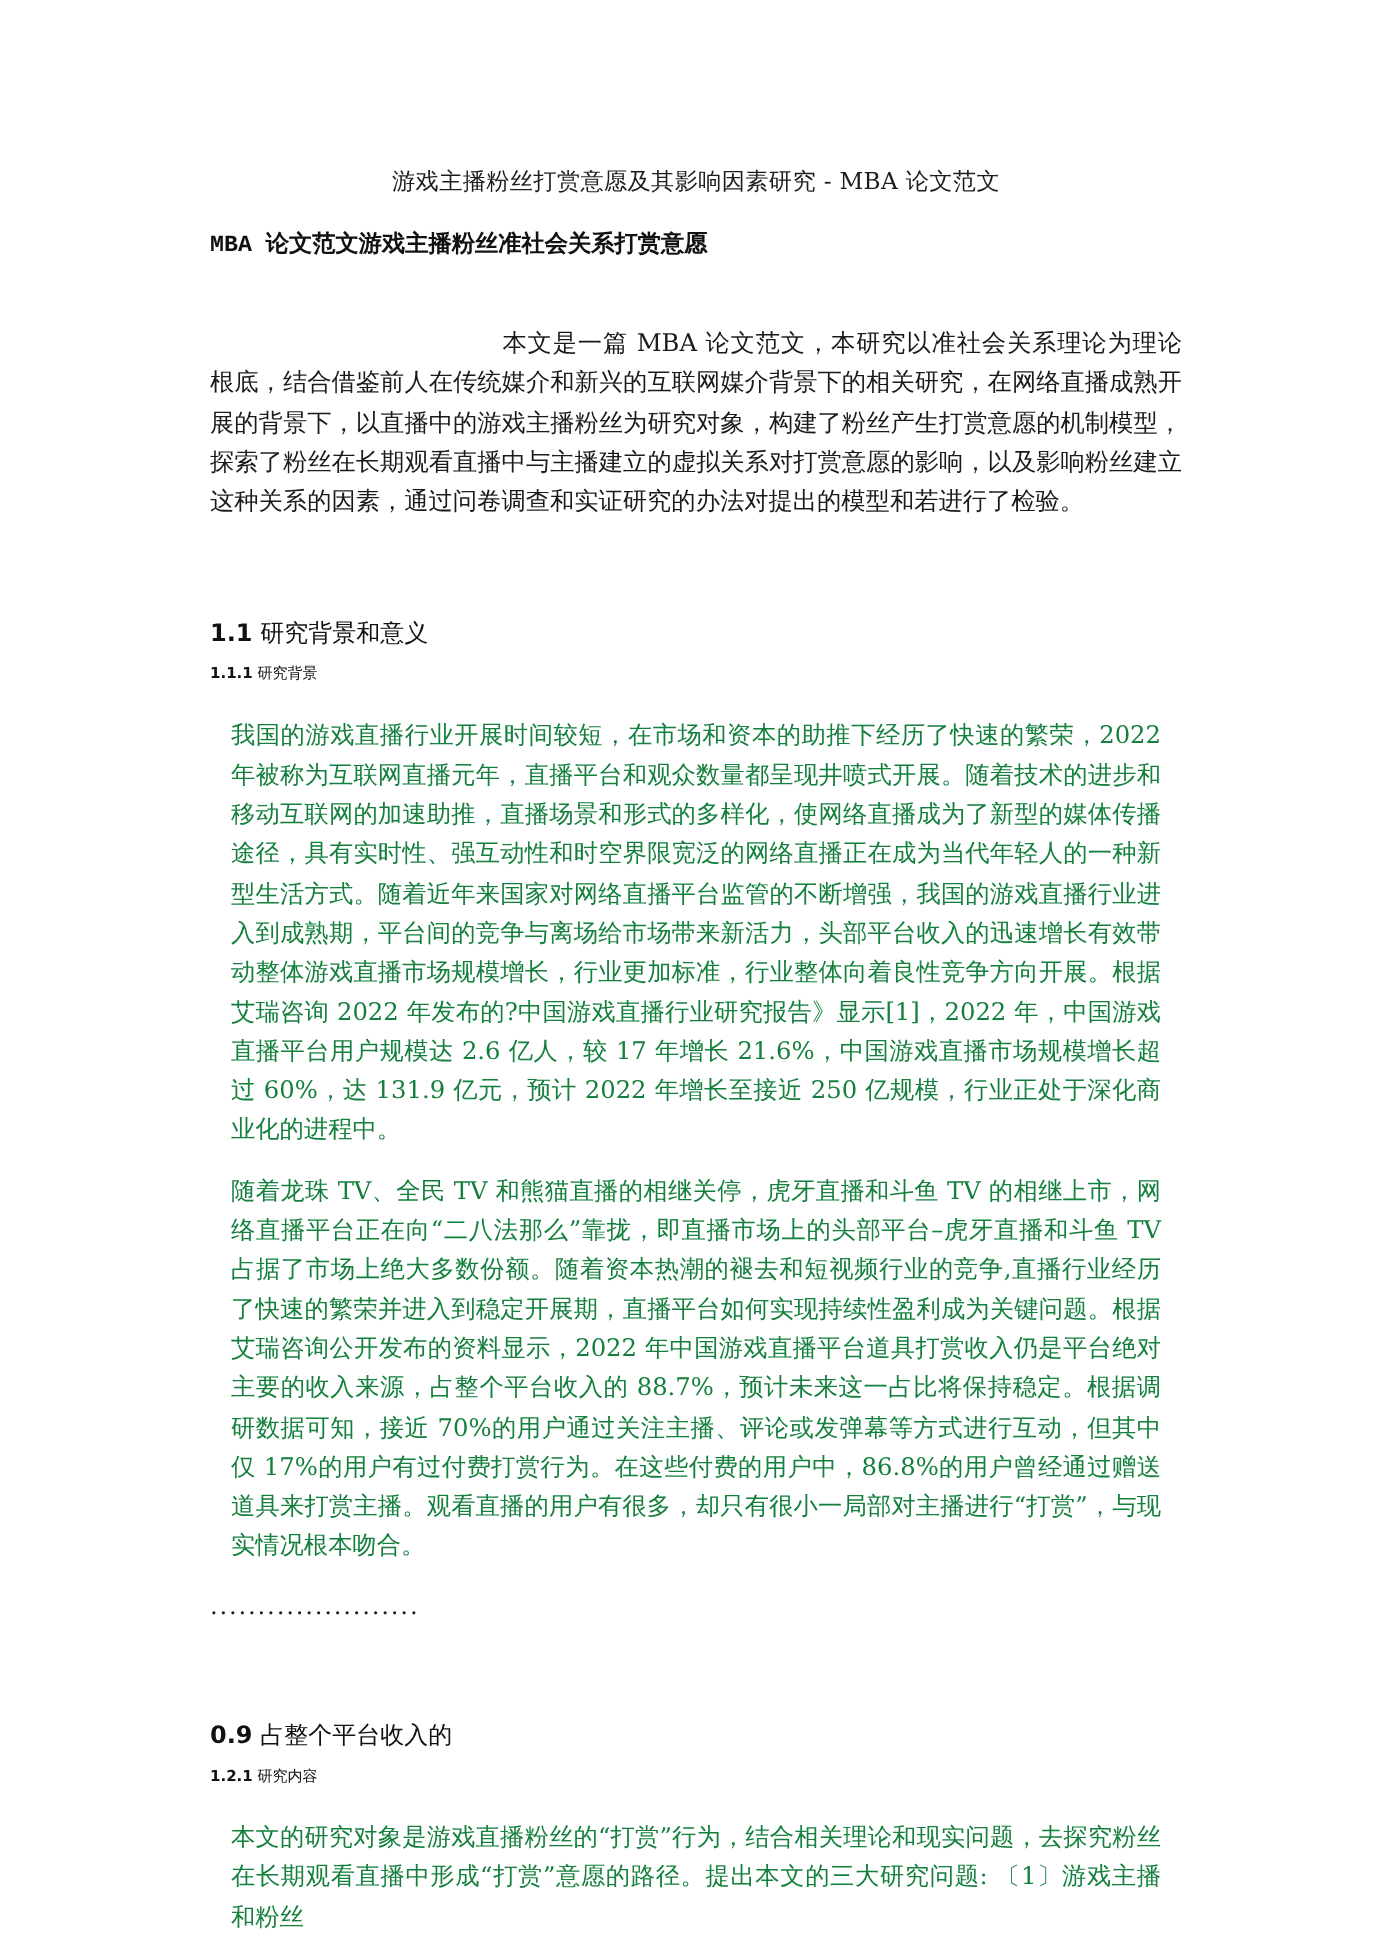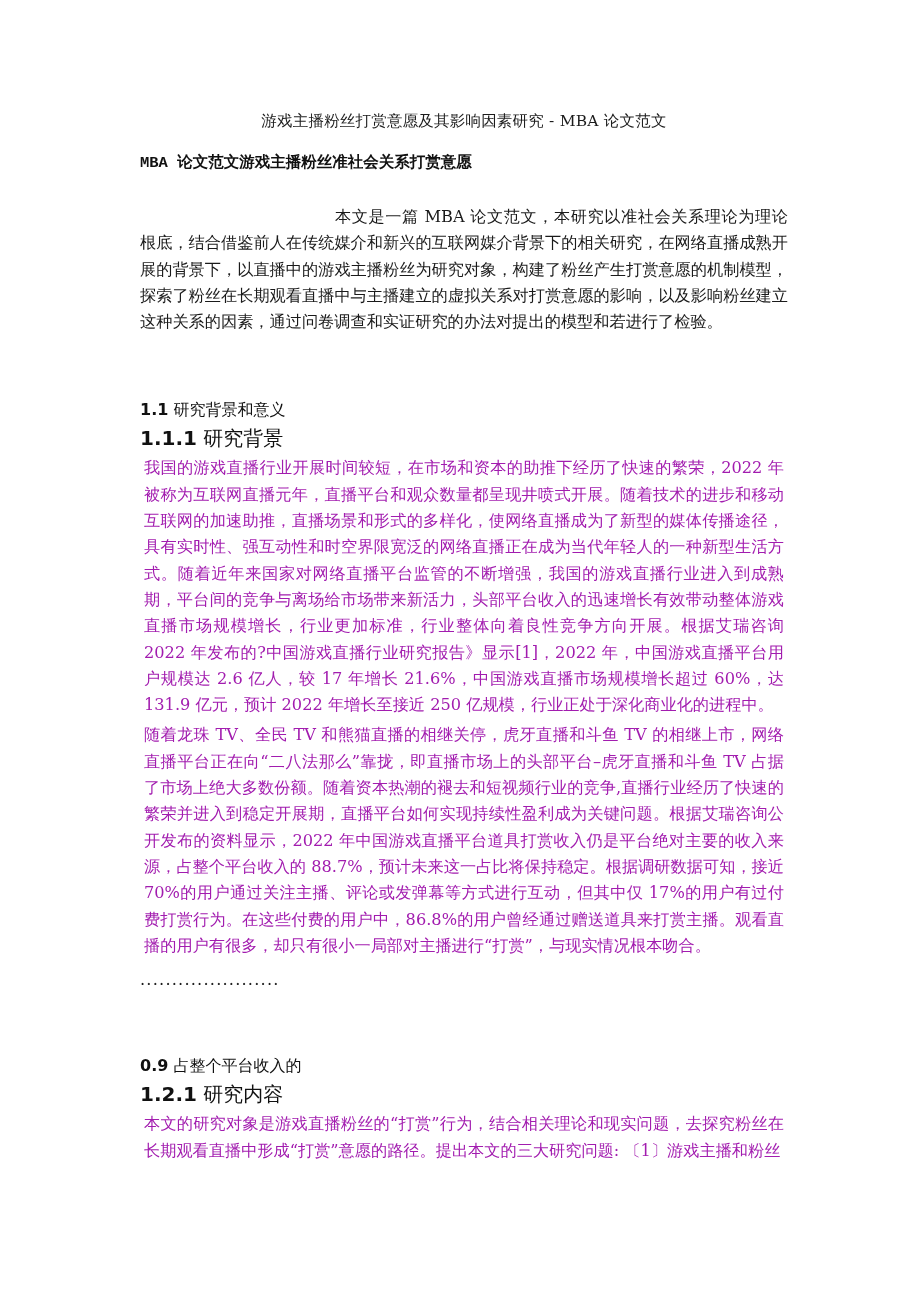--- a/index.html
+++ b/index.html
@@ -47,21 +47,21 @@
   .doc-subtitle {
     font-size: 15.5px;
     line-height: 22px;
     margin-top: 20px;
     font-family: Liberation Mono, monospace;
     font-weight: bold;
     color: #111111;
   }
 
   .abstract {
-    margin-top: 30px;
+    margin-top: 42px;
     font-size: 16.2px;
     line-height: 26.3px;
     text-align: justify;
     text-justify: inter-ideograph;
     text-indent: 195px;
     color: #1a1a1a;
   }
 
   .chapter-title {
     margin-top: 52px;
@@ -75,34 +75,34 @@
     margin-top: 62px;
     font-size: 16px;
     line-height: 26px;
     font-family: "DejaVu Sans", "Liberation Sans", sans-serif;
     color: #111111;
   }
   .h2 .num { font-family: "DejaVu Sans", "Liberation Sans", sans-serif; font-weight: bold; }
 
   .h3 {
     margin-top: 2px;
-    font-size: 20px;
+    font-size: 10px;
     line-height: 26px;
     font-family: "DejaVu Sans", "Liberation Sans", sans-serif;
     color: #111111;
   }
   .h3 .num { font-family: "DejaVu Sans", "Liberation Sans", sans-serif; font-weight: bold; }
 
   .body-para {
     font-size: 16.2px;
     line-height: 26.3px;
     text-align: justify;
     text-justify: inter-ideograph;
-    color: #a21caf;
-    margin: 4px;
+    color: #15803d;
+    margin: 14px;
   }
 
   .ellipsis-line {
     font-size: 16.2px;
     line-height: 26.3px;
     margin-top: 8px;
     letter-spacing: 1.2px;
     color: #1a1a1a;
   }
 

